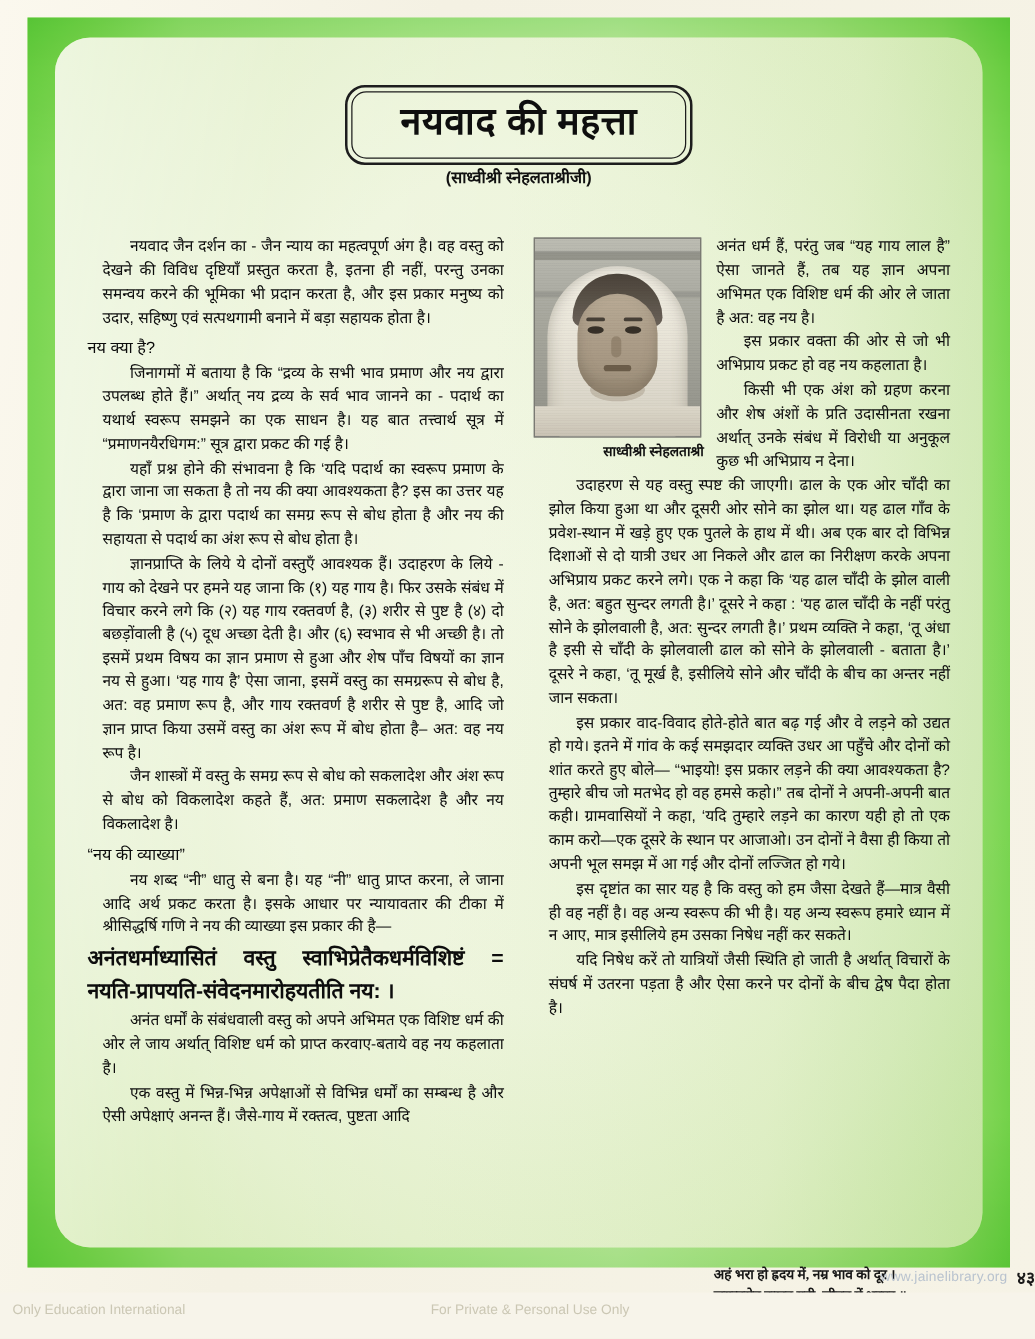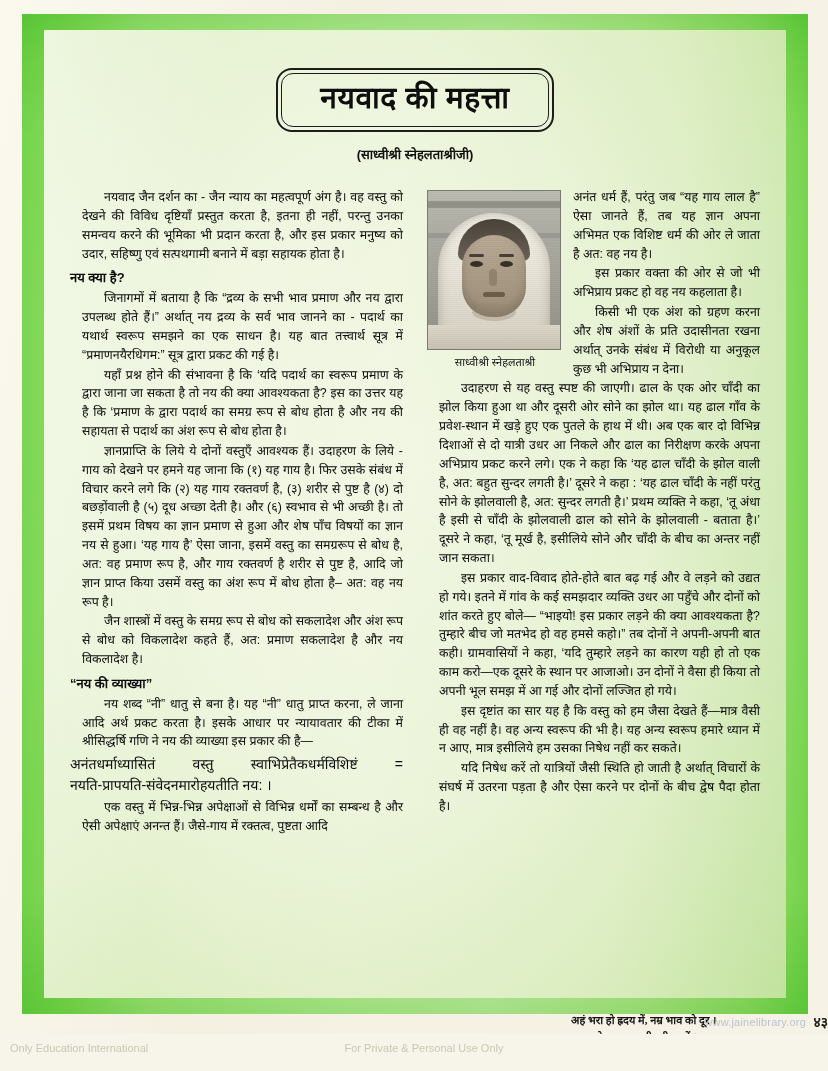--- a/index.html
+++ b/index.html
@@ -27,20 +27,21 @@
     content:"";position:absolute;left:0;top:0;right:0;bottom:0;
     background:linear-gradient(180deg,#6fd348 0%, #a8e37d 4%, #dff4c9 12%, #eef9e2 30%, #f0f8e4 62%, #d6f0b6 88%, #7ad450 100%);
     mix-blend-mode:multiply;opacity:.55;
   }
   
   .paper{
     position:absolute;left:44px;top:30px;width:742px;height:968px;
     background:
       radial-gradient(ellipse at 52% 45%, #f2f7e4 0%, #eef5dd 45%, #e3f0cb 72%, #d2e9ae 100%);
     overflow:hidden;
+    border-radius:28px;
   }
   .paper:before{
     content:"";position:absolute;left:0;top:0;right:0;bottom:0;
     background:linear-gradient(95deg, rgba(255,255,255,.55) 0%, rgba(255,255,255,.12) 22%, rgba(255,255,255,0) 45%, rgba(190,225,150,.18) 78%, rgba(150,210,110,.30) 100%);
     pointer-events:none;
   }
   
   .title-wrap{position:absolute;left:232px;top:38px;width:278px;text-align:center;}
   .title-box{
     border:2px solid #1d1d1d;border-radius:16px;padding:3px;
@@ -49,37 +50,37 @@
   .title-box-in{
     border:1px solid #1d1d1d;border-radius:12px;
     padding:7px 10px 10px;
   }
   .title-text{
     font-family:"Liberation Sans", sans-serif;
     font-size:30px;font-weight:bold;color:#0e0e0e;letter-spacing:.5px;
     line-height:1.15;white-space:nowrap;
   }
   .byline{
-    margin-top:13px;font-size:13px;color:#111;font-weight:bold;
+    font-size:13px;color:#111;font-weight:bold;
     text-align:center;
   }
   
   .cols{position:absolute;left:26px;top:158px;width:690px;height:790px;}
   .col{position:absolute;top:0;width:333px;height:790px;
        font-size:12.4px;line-height:1.52;color:#0d0d0d;text-align:justify;}
   .col.left{left:0;}
   .col.right{left:357px;}
   p{margin:0 0 1px 12px;text-indent:22px;}
   p.noind{text-indent:0;}
   h3.head{
-    margin:5px 0 1px 0;font-size:13px;font-weight:bold;color:#0b0b0b;
+    margin:5px 0 1px 0;font-size:13px;font-weight:normal;color:#0b0b0b;
     text-indent:0;
   }
   .verse{
-    font-weight:normal;font-size:14px;line-height:1.5;text-indent:0;
+    font-weight:bold;font-size:17px;line-height:1.5;text-indent:0;
     margin:3px 0 2px 0;
   }
   .verse .row{display:flex;justify-content:space-between;}
   .verse .row2{text-indent:0;}
   
   .photo-block{float:left;width:136px;margin:2px 10px 2px 0;}
   .photo{
     width:132px;height:158px;position:relative;overflow:hidden;
     background:#8b8b86;
     border:1px solid #7a7a74;
@@ -137,21 +138,21 @@
   }
   .photo .shoulder{
     position:absolute;left:0;bottom:0;width:100%;height:24px;
     background:linear-gradient(180deg,#d8d3c6 0%,#c6c0b2 100%);
   }
   .photo .grain{
     position:absolute;inset:0;opacity:.25;
     background-image:repeating-linear-gradient(0deg, rgba(0,0,0,.10) 0 1px, rgba(255,255,255,0) 1px 2px);
   }
   .photo-cap{
-    width:136px;text-align:center;font-size:11px;font-weight:normal;
+    width:136px;text-align:right;font-size:11px;font-weight:bold;
     margin-top:4px;color:#101010;
   }
   
   .page-num{
     position:absolute;left:0;right:0;top:1012px;text-align:right;
     font-size:14px;font-weight:bold;color:#1a1a1a;
   }
   .foot-left{
     position:absolute;left:26px;top:1016px;width:300px;
     font-size:11px;color:#cfd8bd;font-weight:bold;line-height:1.35;
@@ -209,20 +210,21 @@
         <p>नय शब्द “नी” धातु से बना है। यह “नी” धातु प्राप्त करना, ले जाना आदि अर्थ प्रकट करता है। इसके आधार पर न्यायावतार की टीका में श्रीसिद्धर्षि गणि ने नय की व्याख्या इस प्रकार की है—</p>
         <div class="verse">
           <div class="row">
             <span>अनंतधर्माध्यासितं</span>
             <span>वस्तु</span>
             <span>स्वाभिप्रेतैकधर्मविशिष्टं</span>
             <span>=</span>
           </div>
           <div class="row2">नयति-प्रापयति-संवेदनमारोहयतीति नय:  ।</div>
         </div>
+        <p>अनंत धर्मों के संबंधवाली वस्तु को अपने अभिमत एक विशिष्ट धर्म की ओर ले जाय अर्थात् विशिष्ट धर्म को प्राप्त करवाए-बताये वह नय कहलाता है।</p>
         <p>एक वस्तु में भिन्न-भिन्न अपेक्षाओं से विभिन्न धर्मों का सम्बन्ध है और ऐसी अपेक्षाएं अनन्त हैं। जैसे-गाय में रक्तत्व, पुष्टता आदि</p>
       </div>
 
       <div class="col right">
         <div class="photo-block">
           <div class="photo">
             <div class="bg"></div>
             <div class="wallv"></div>
             <div class="wallv b"></div>
             <div class="shawl"></div>

